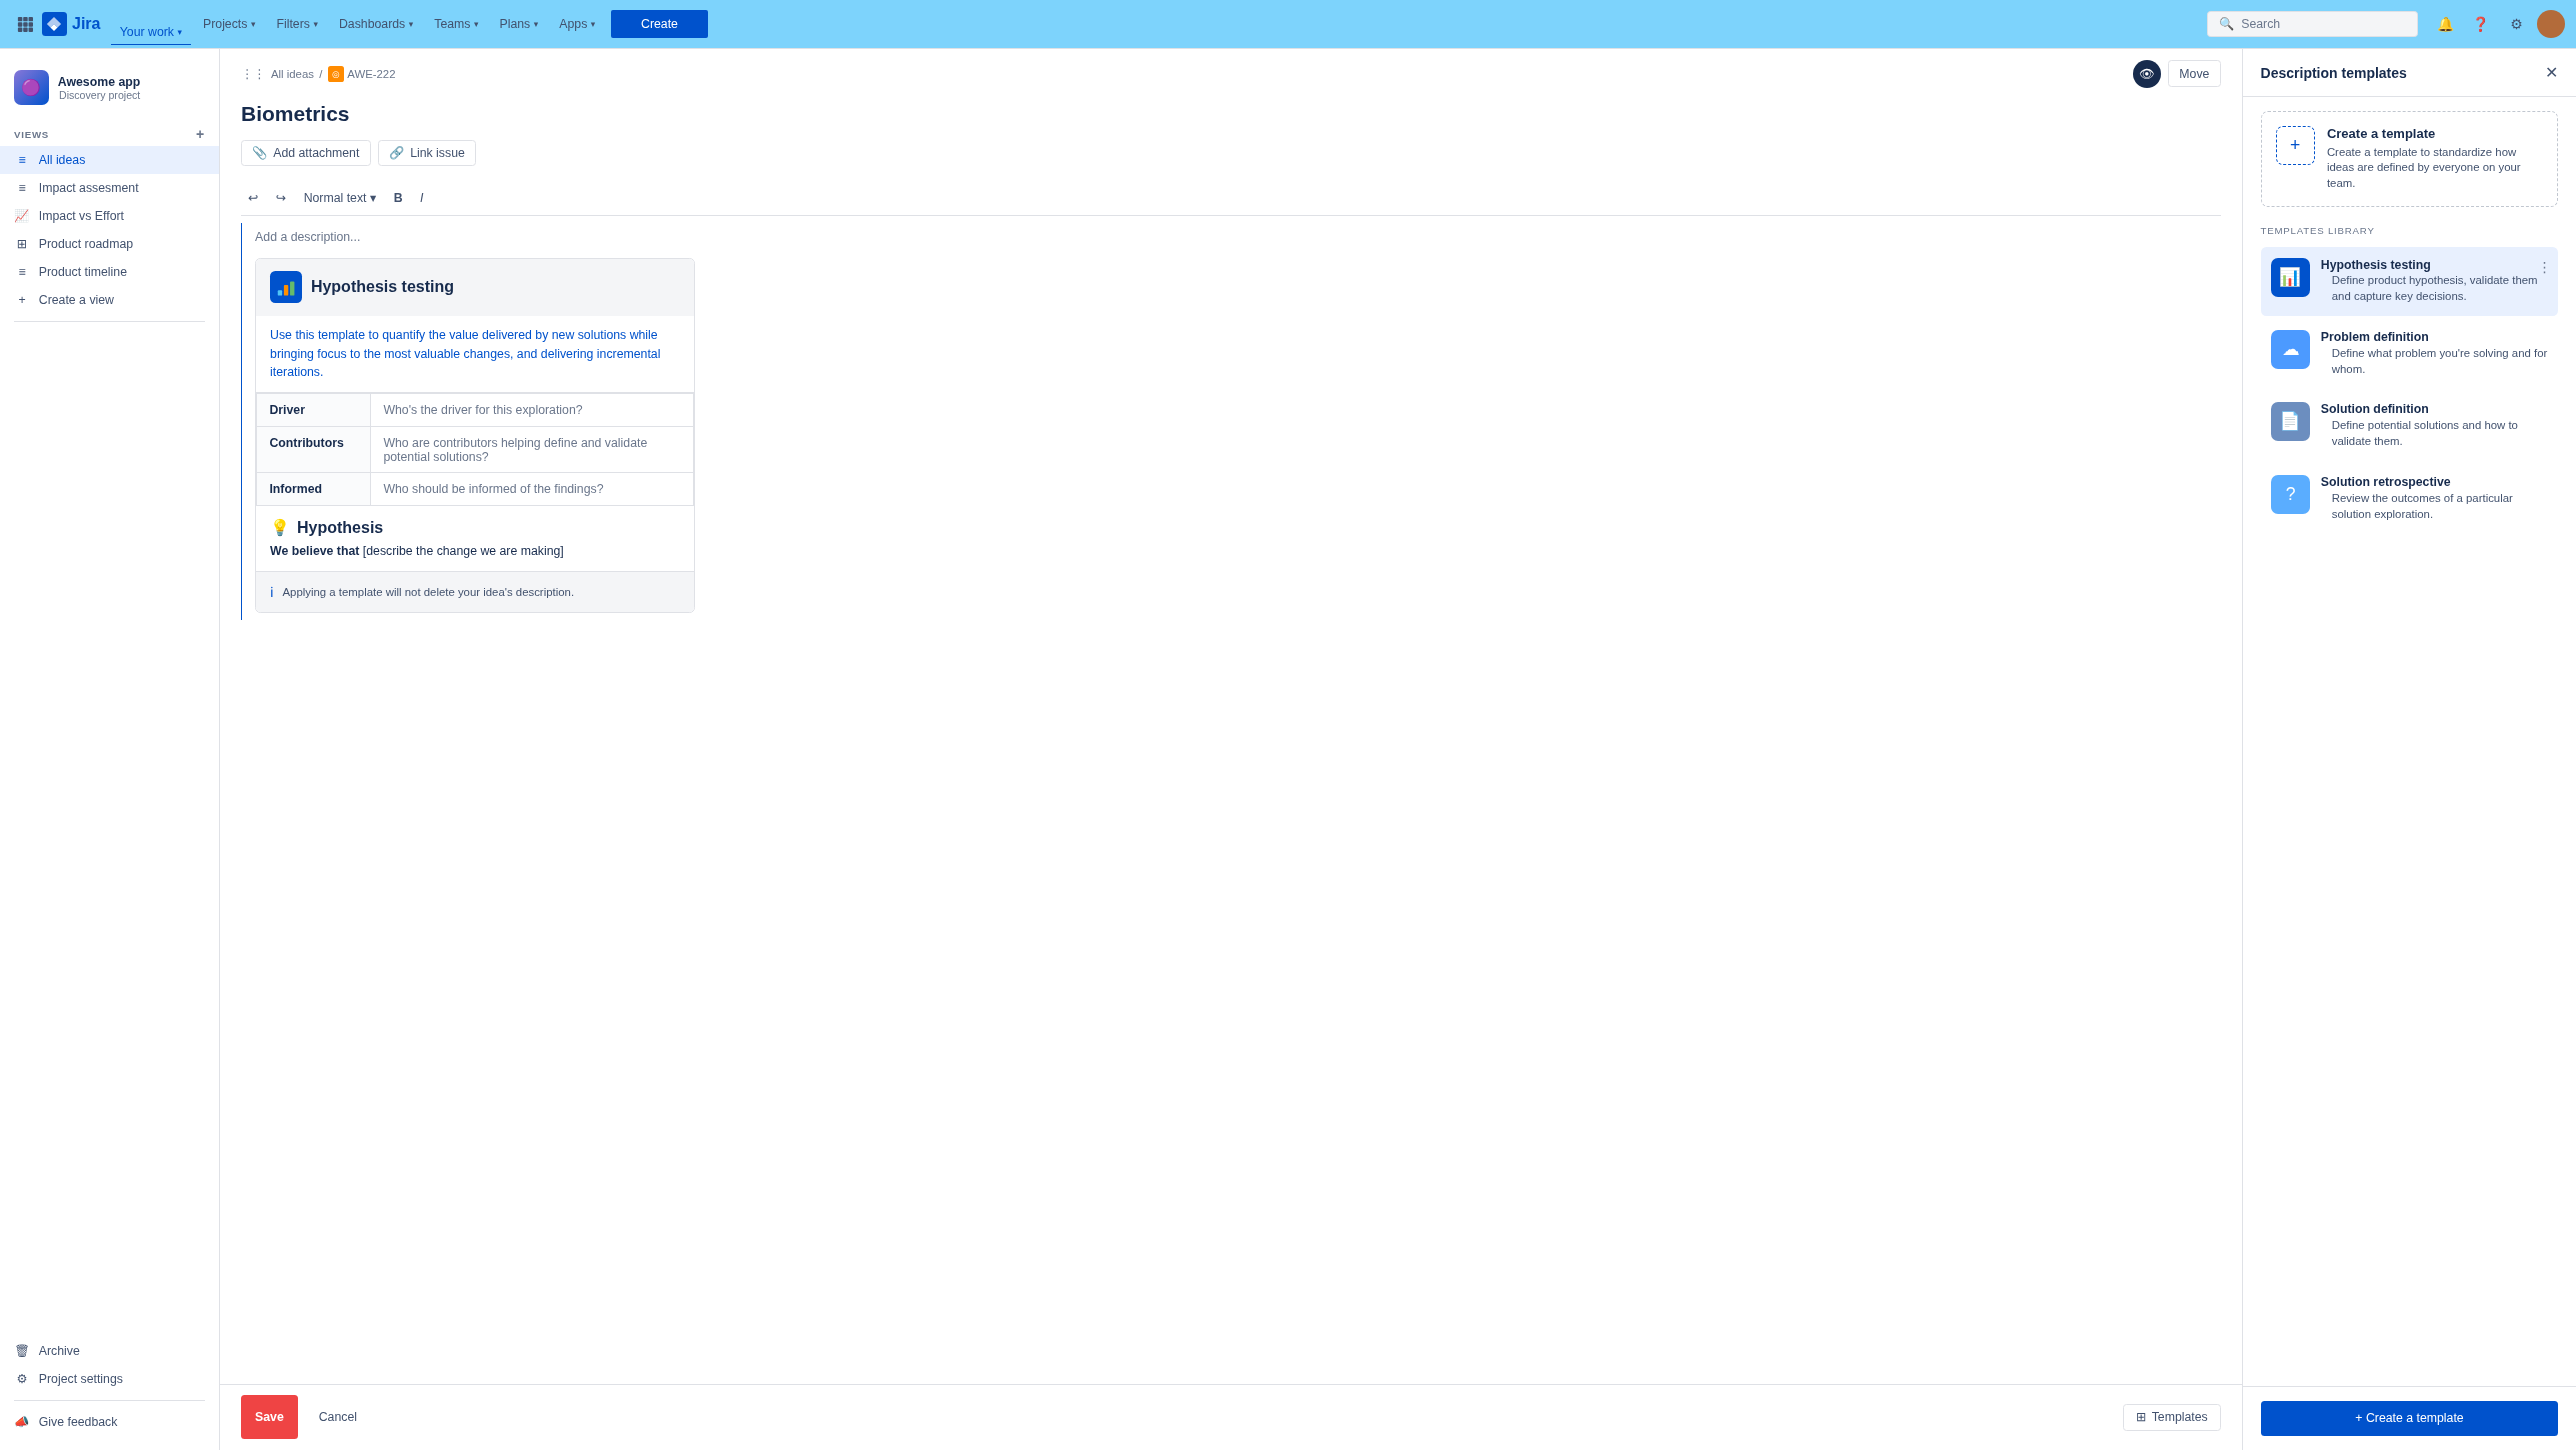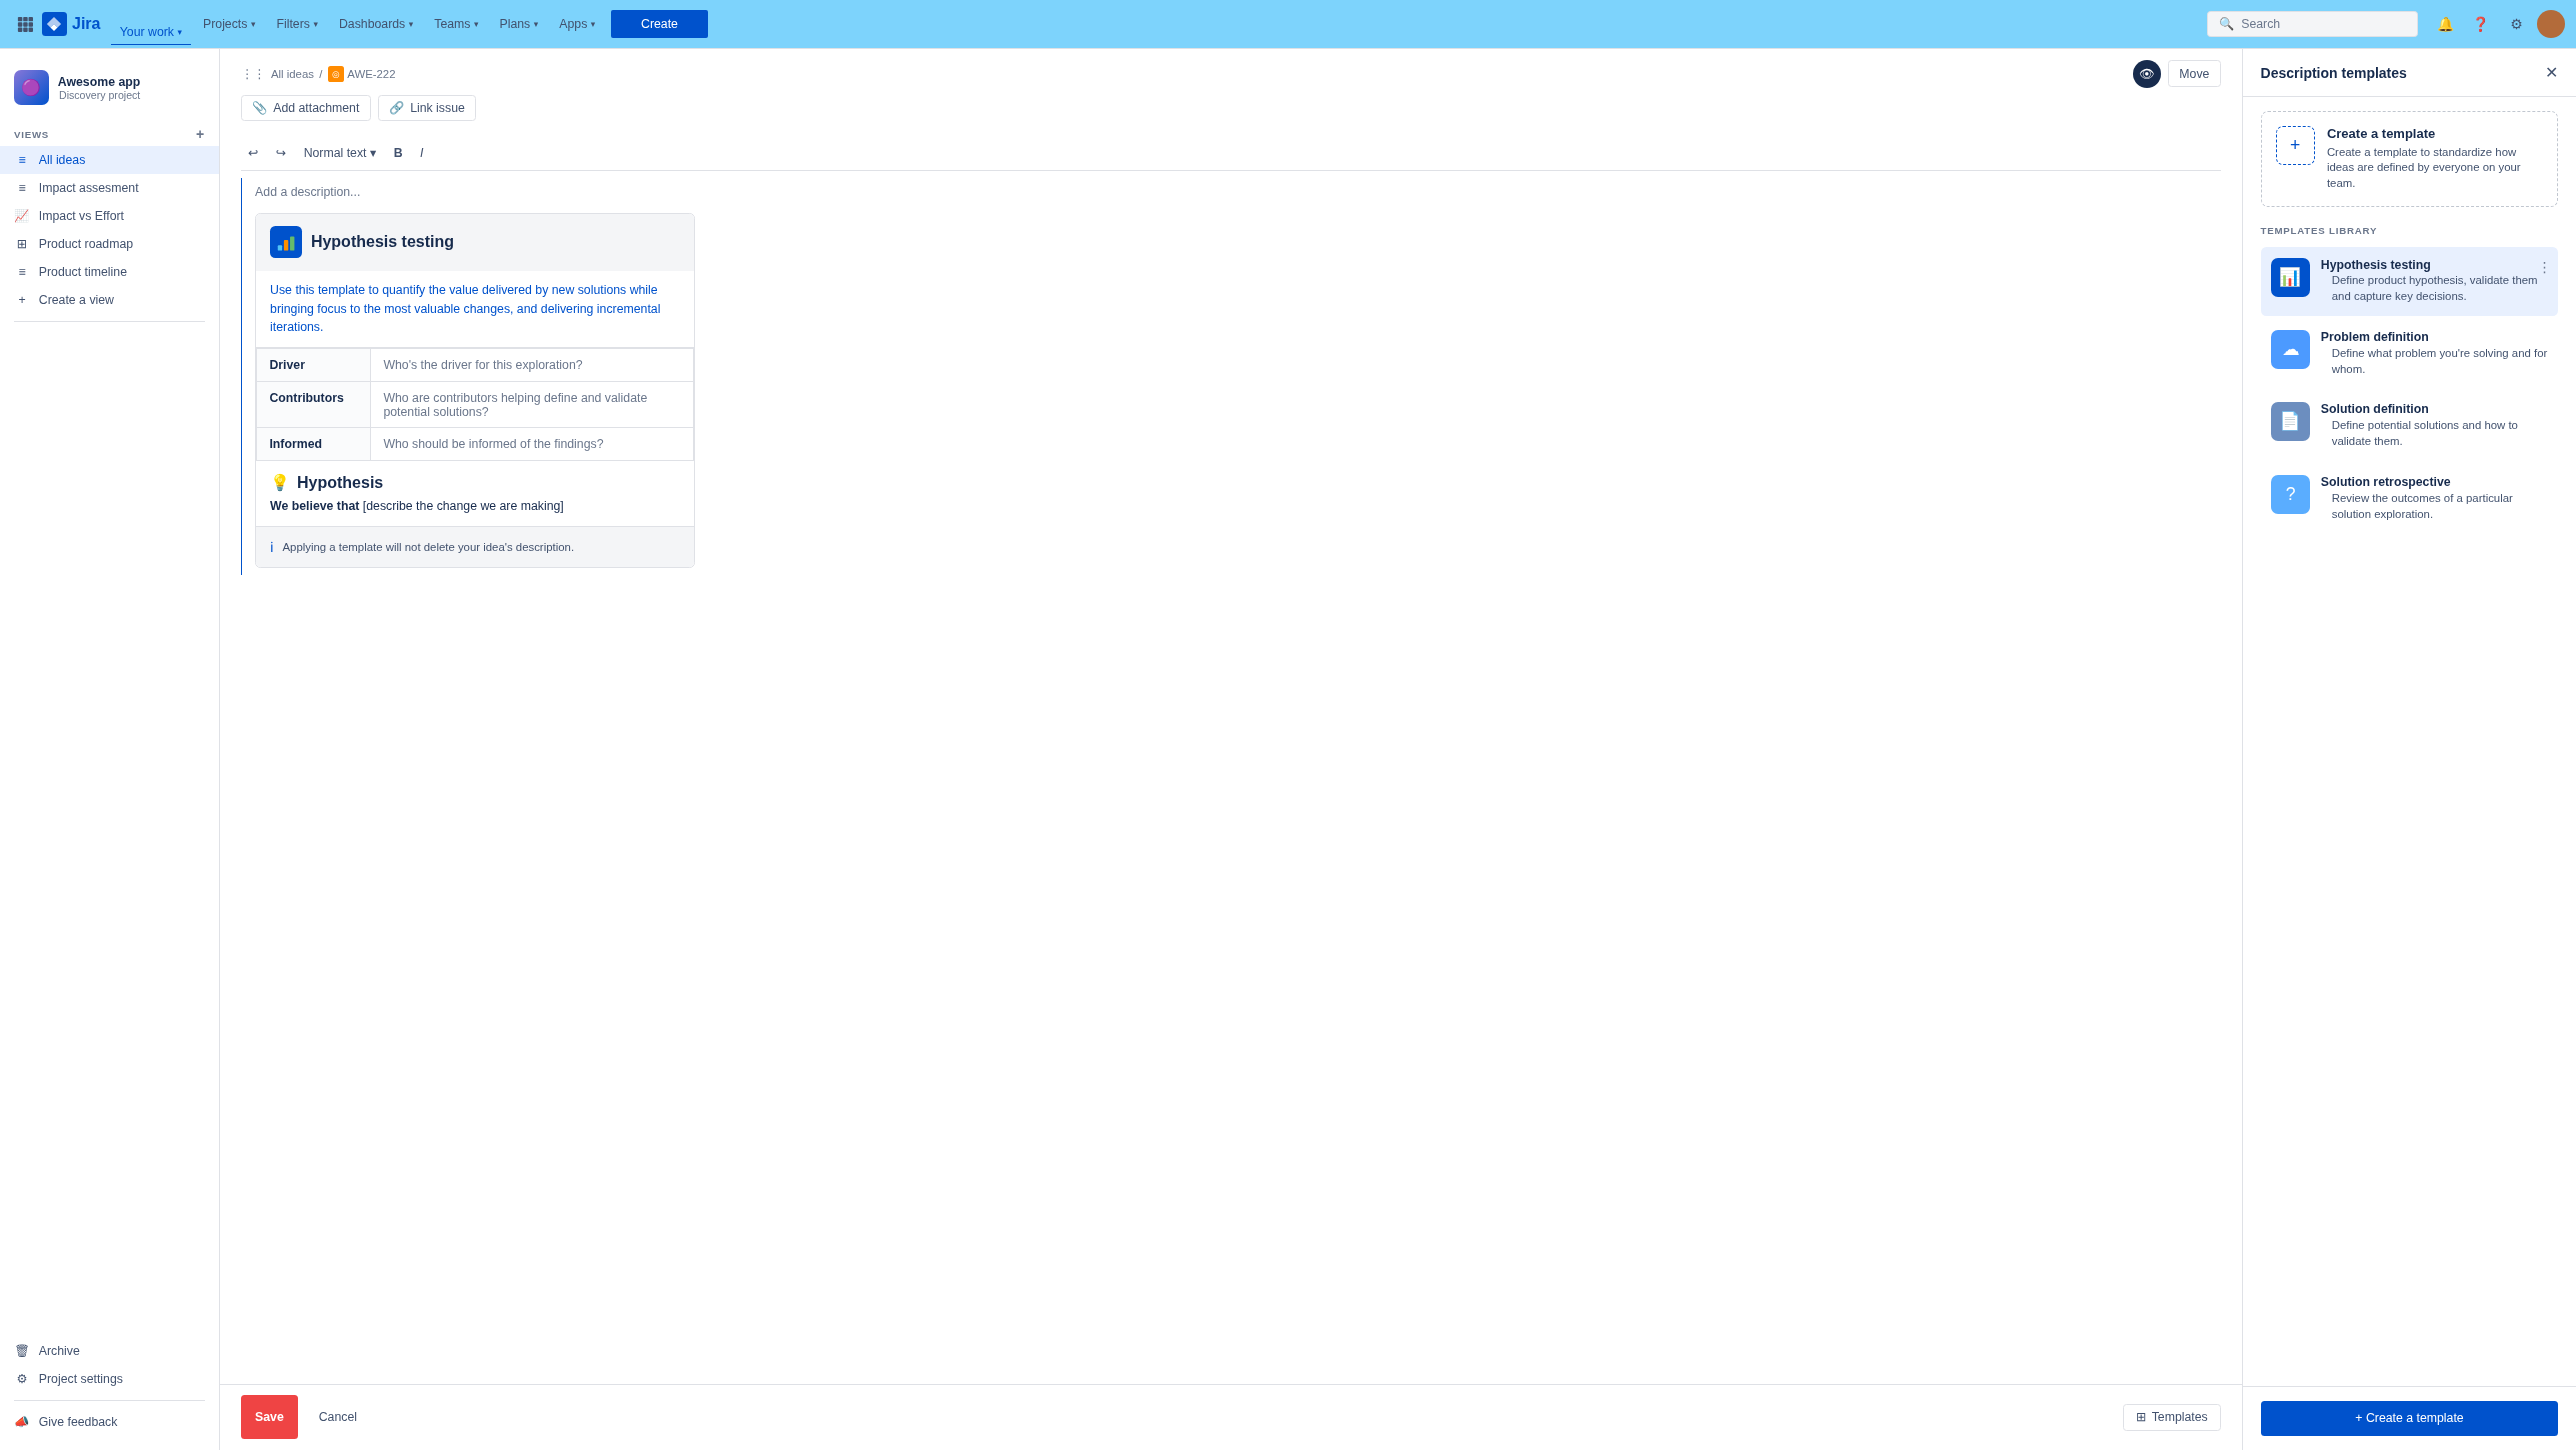--- a/index.html
+++ b/index.html
@@ -120,21 +120,21 @@
     }
     .create-template-plus {
       width: 39px; height: 39px; border: 1.8px dashed #0052cc; border-radius: 7px;
       display: flex; align-items: center; justify-content: center; font-size: 17.6px; color: #0052cc; flex-shrink: 0;
     }
     .create-template-info {}
     .create-template-info-title { font-size: 13px; font-weight: 600; color: #172b4d; margin-bottom: 3.5px; }
     .create-template-info-desc { font-size: 11.4px; color: #42526e; line-height: 1.4; }
 
     
-    .library-label { font-size: 9.7px; font-weight: 700; color: #6b778c; letter-spacing: 0.08em; text-transform: uppercase; margin-bottom: 10.6px; margin-top: 18px; }
+    .library-label { font-size: 9.7px; font-weight: 400; color: #6b778c; letter-spacing: 0.08em; text-transform: uppercase; margin-bottom: 10.6px; margin-top: 18px; }
     .template-lib-item {
       display: flex; align-items: flex-start; gap: 10.6px; padding: 10.6px;
       border-radius: 5.3px; cursor: pointer; margin-bottom: 3.5px; position: relative;
     }
     .template-lib-item.active { background: #e8f0fe; }
     .template-lib-icon {
       width: 39px; height: 39px; border-radius: 7px; display: flex; align-items: center; justify-content: center;
       font-size: 17.6px; flex-shrink: 0; color: #fff;
     }
     .template-lib-info { flex: 1; }
@@ -291,20 +291,21 @@
       <div class="breadcrumb-issue">
         <div class="breadcrumb-issue-icon">◎</div>
         <span class="breadcrumb-item">AWE-222</span>
       </div>
       <div class="breadcrumb-actions">
         <button class="breadcrumb-eye-btn">👁</button>
         <button class="breadcrumb-move-btn">Move</button>
       </div>
     </div>
 
+    <h1 class="issue-title">Biometrics</h1>
 
     <div class="issue-toolbar">
       <button class="toolbar-btn">
         <span>📎</span>
         <span>Add attachment</span>
       </button>
       <button class="toolbar-btn">
         <span>🔗</span>
         <span>Link issue</span>
       </button>

